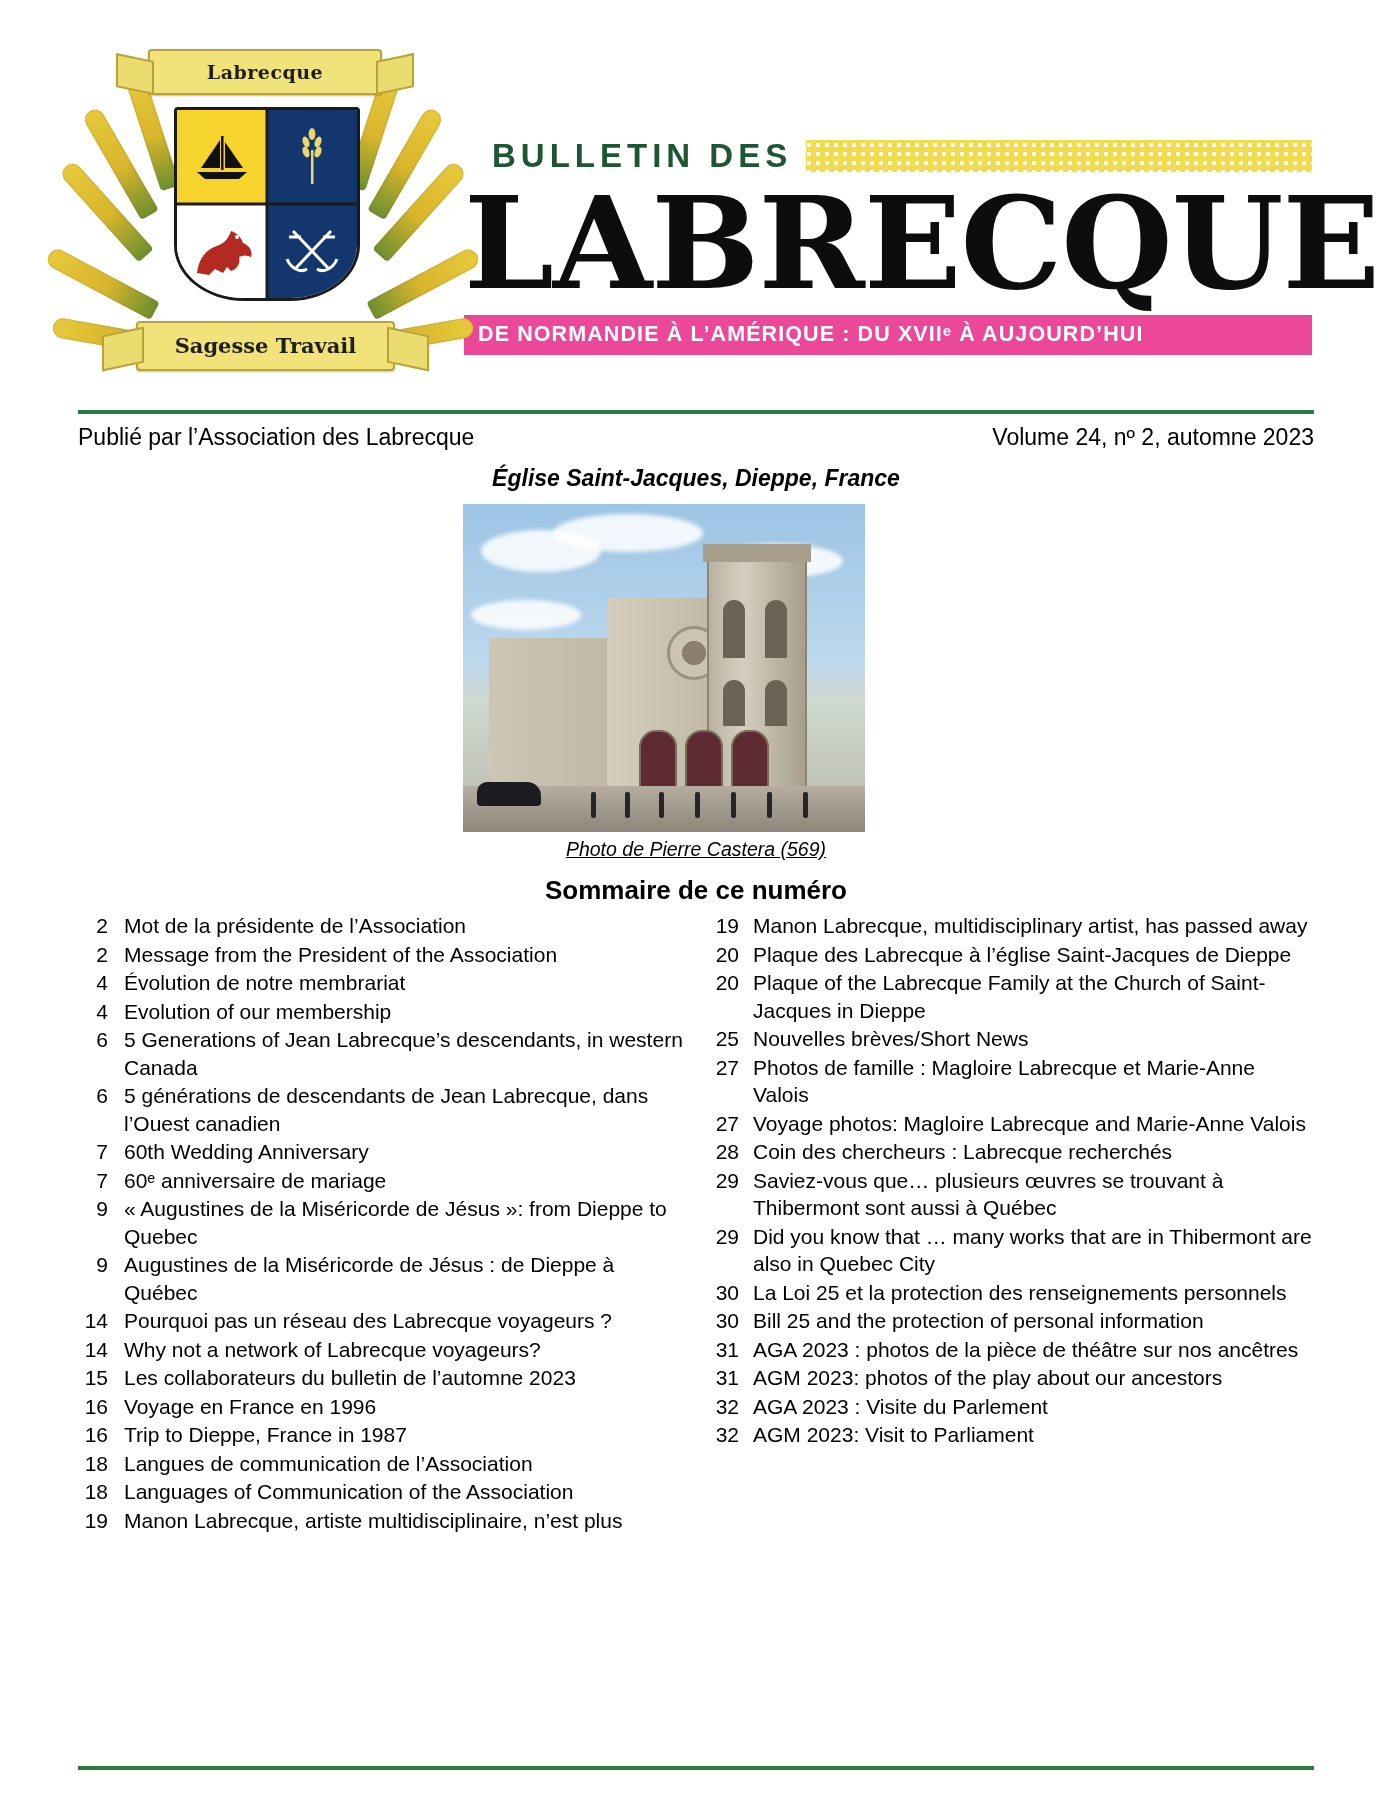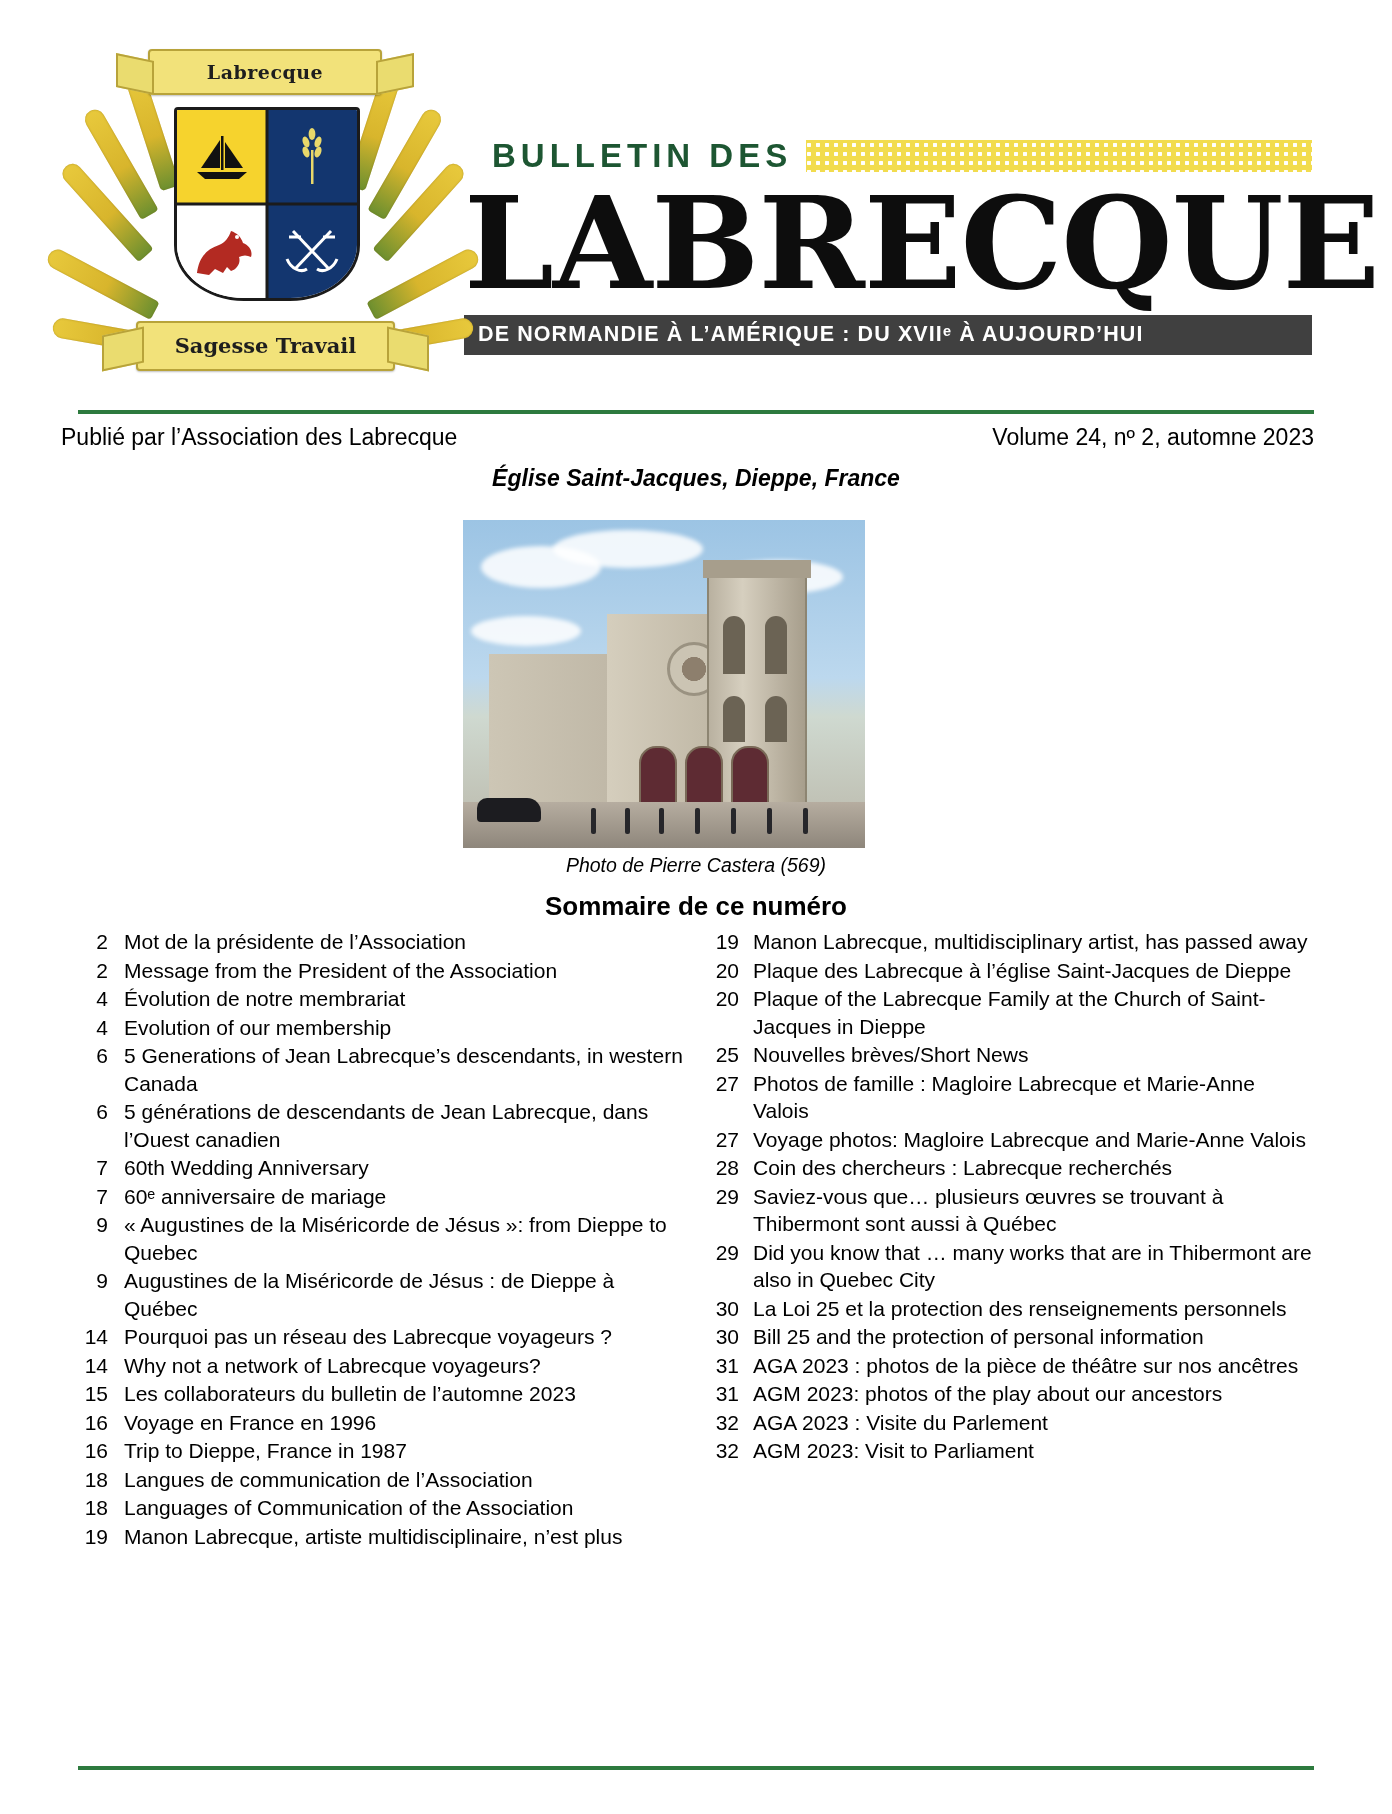--- a/index.html
+++ b/index.html
@@ -181,52 +181,53 @@
     font-family: "DejaVu Serif", serif;
     font-weight: 700;
     font-size: 128px;
     line-height: 1.0;
     color: #0d0d0d;
     letter-spacing: -1px;
     margin: 4px 0 0 16px;
   }
   .subbar {
     margin: 8px 0 0 16px;
-    background: #404040;
+    background: #ec4899;
     color: #ffffff;
     font-weight: 700;
     font-size: 21.5px;
     letter-spacing: 1.1px;
     padding: 7px 10px 8px 14px;
     white-space: nowrap;
   }
   
   .rule-green {
     margin: 10px 78px 0 78px;
     height: 4px;
     background: #2d7a3e;
   }
   .pubrow {
     display: flex;
     justify-content: space-between;
     align-items: center;
-    margin: 10px 78px 0 61px;
+    margin: 10px 78px 0 78px;
     font-size: 23px;
   }
   
   .photo-title {
     text-align: center;
     font-weight: 700;
     font-style: italic;
     font-size: 23px;
     margin-top: 14px;
   }
   .photo-wrap {
-    margin: 28px auto 0 auto;
+    margin: 12px auto 0 auto;
     width: 466px;
+    text-decoration: underline;
   }
   .photo {
     width: 402px;
     height: 328px;
     position: relative;
     overflow: hidden;
     background: linear-gradient(#9cc4e4 0%, #bcd8ee 48%, #cfd9d0 60%, #b9b6a8 100%);
   }
   .cloud {
     position: absolute;

